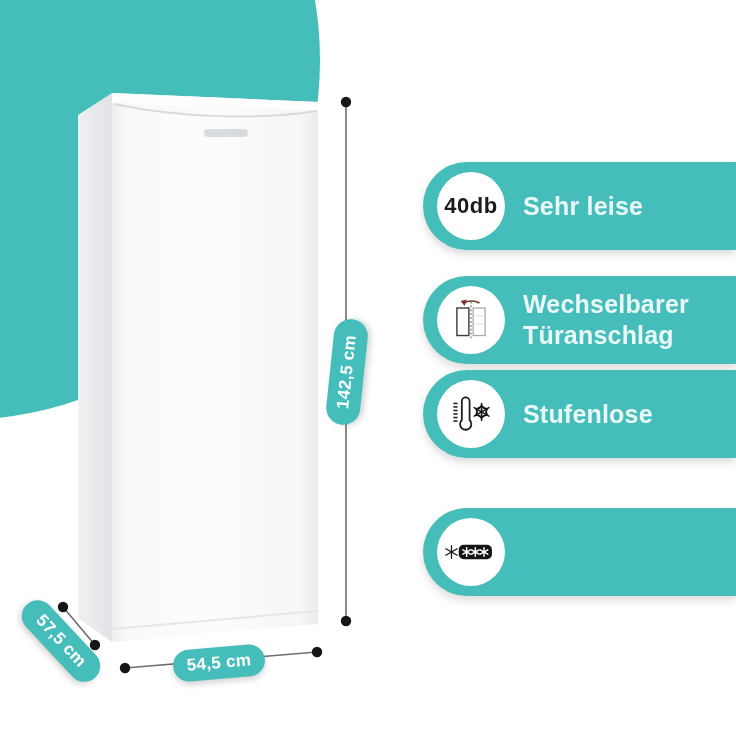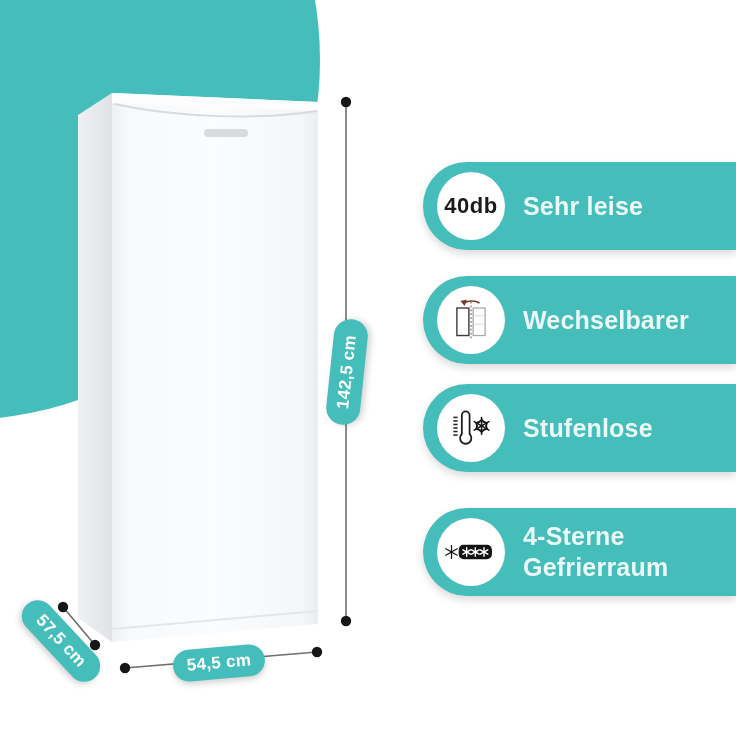--- a/index.html
+++ b/index.html
@@ -106,24 +106,25 @@
         <rect x="14" y="17" width="17" height="39" fill="none" stroke="#3d3d3d" stroke-width="2"></rect>
         <rect x="37" y="17" width="17" height="39" fill="none" stroke="#a9a9a9" stroke-width="1.8"></rect>
         <line x1="39" y1="28" x2="52" y2="28" stroke="#cfcfcf" stroke-width="1"></line>
         <line x1="39" y1="40" x2="52" y2="40" stroke="#cfcfcf" stroke-width="1"></line>
         <path d="M46,10 A15,9 0 0 0 24,10" fill="none" stroke="#7a3a2e" stroke-width="2.4"></path>
         <polygon points="19,7 28,5 25,14" fill="#7a3a2e"></polygon>
       </svg>
     </div>
     <div class="ftext">
       <span>Wechselbarer</span>
+      <span>Türanschlag</span>
     </div>
   </div>
 
-  <div class="feature" style="top:384px">
+  <div class="feature" style="top:370px">
     <div class="fcircle">
       <svg width="48" height="48" viewBox="0 0 68 68">
         <defs>
           <g id="spoke" stroke="#141414" stroke-width="2.2" stroke-linecap="round" fill="none">
             <line x1="0" y1="-12" x2="0" y2="12"></line>
             <path d="M-4,-5 L0,-9 L4,-5"></path>
             <path d="M-4,5 L0,9 L4,5"></path>
           </g>
         </defs>
         <g stroke="#222" stroke-width="2.2">
@@ -168,19 +169,15 @@
               <line x1="-5.2" y1="3" x2="5.2" y2="-3"></line>
           </g>
           <g transform="translate(54,36)">
             <line y1="-6" y2="6"></line>
               <line x1="-5.2" y1="-3" x2="5.2" y2="3"></line>
               <line x1="-5.2" y1="3" x2="5.2" y2="-3"></line>
           </g>
         </g>
       </svg>
     </div>
-    <div class="ftext">
-      <span>4-Sterne</span>
-      <span>Gefrierraum</span>
-    </div>
   </div>
 
 </div>
 
 </body></html>

